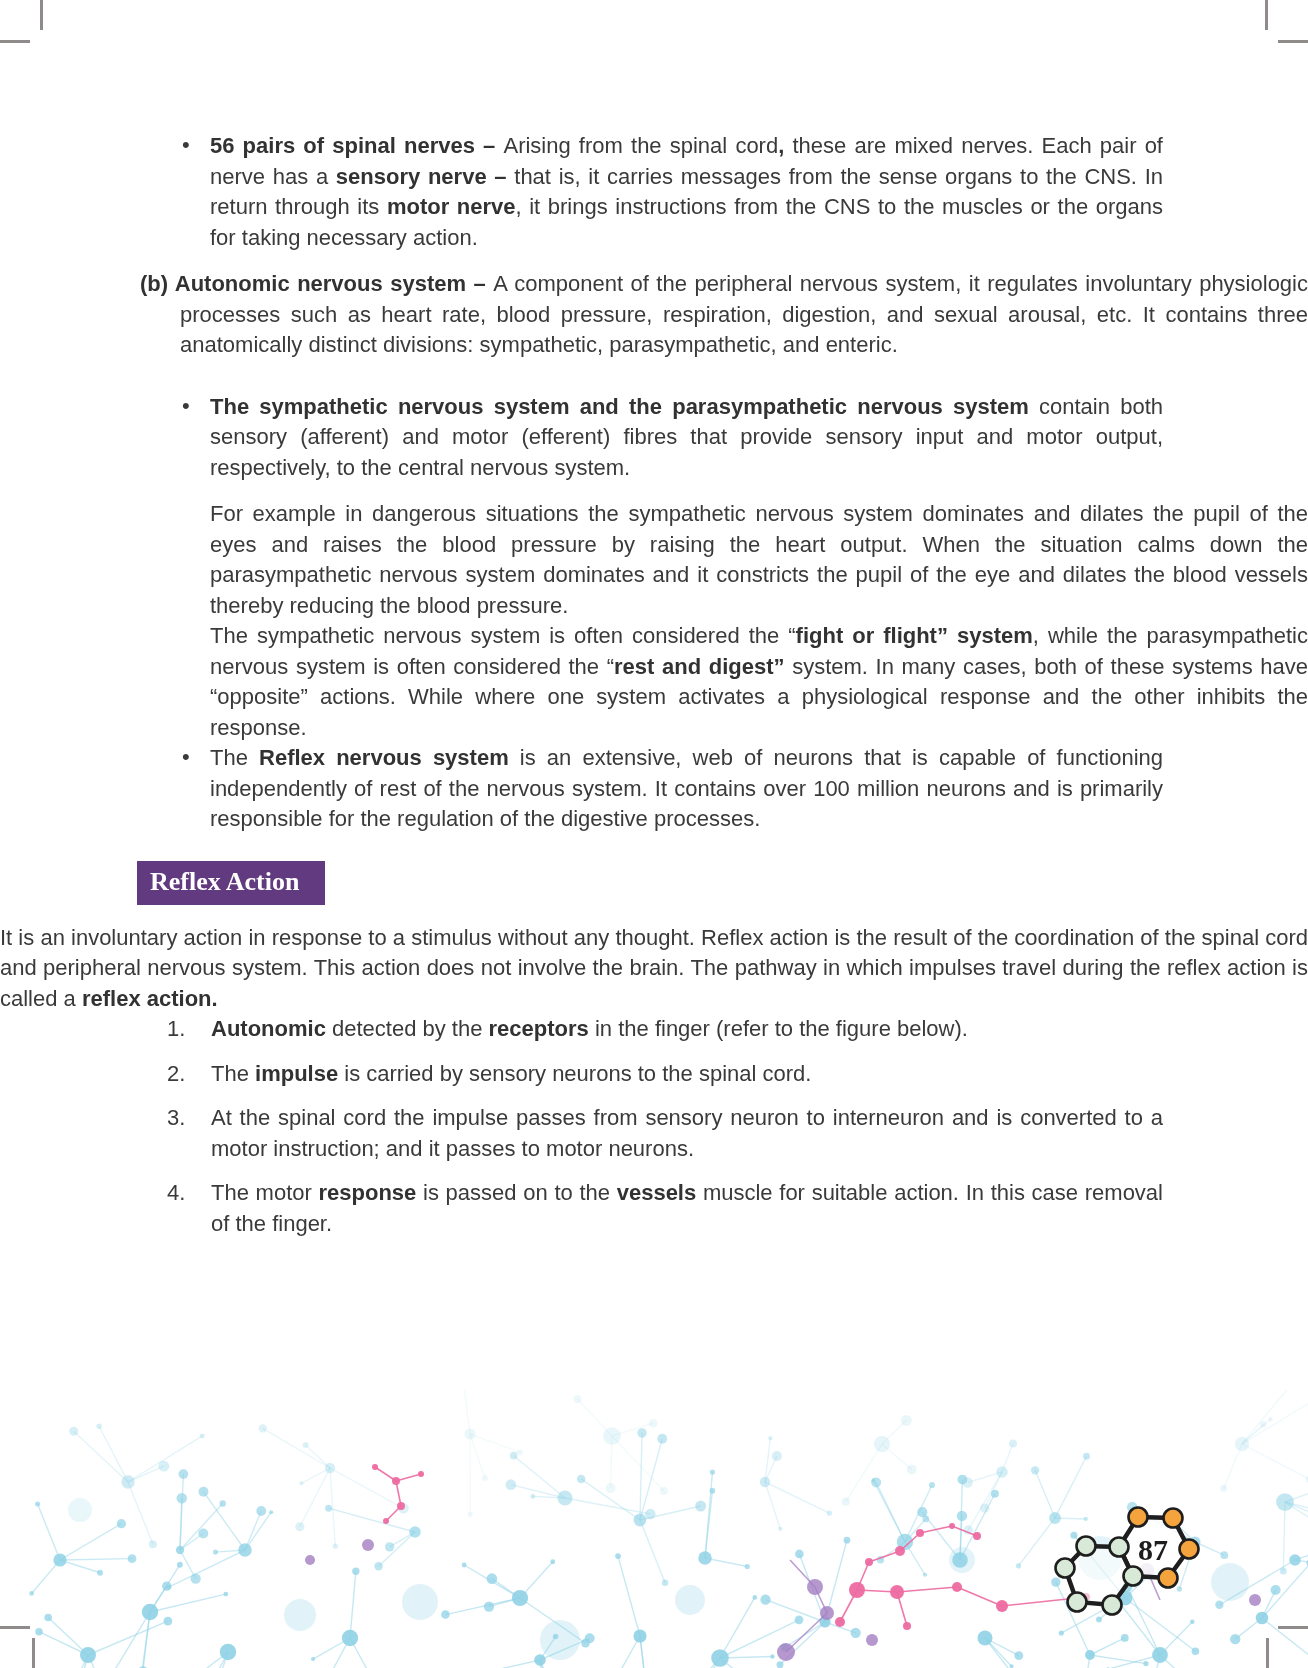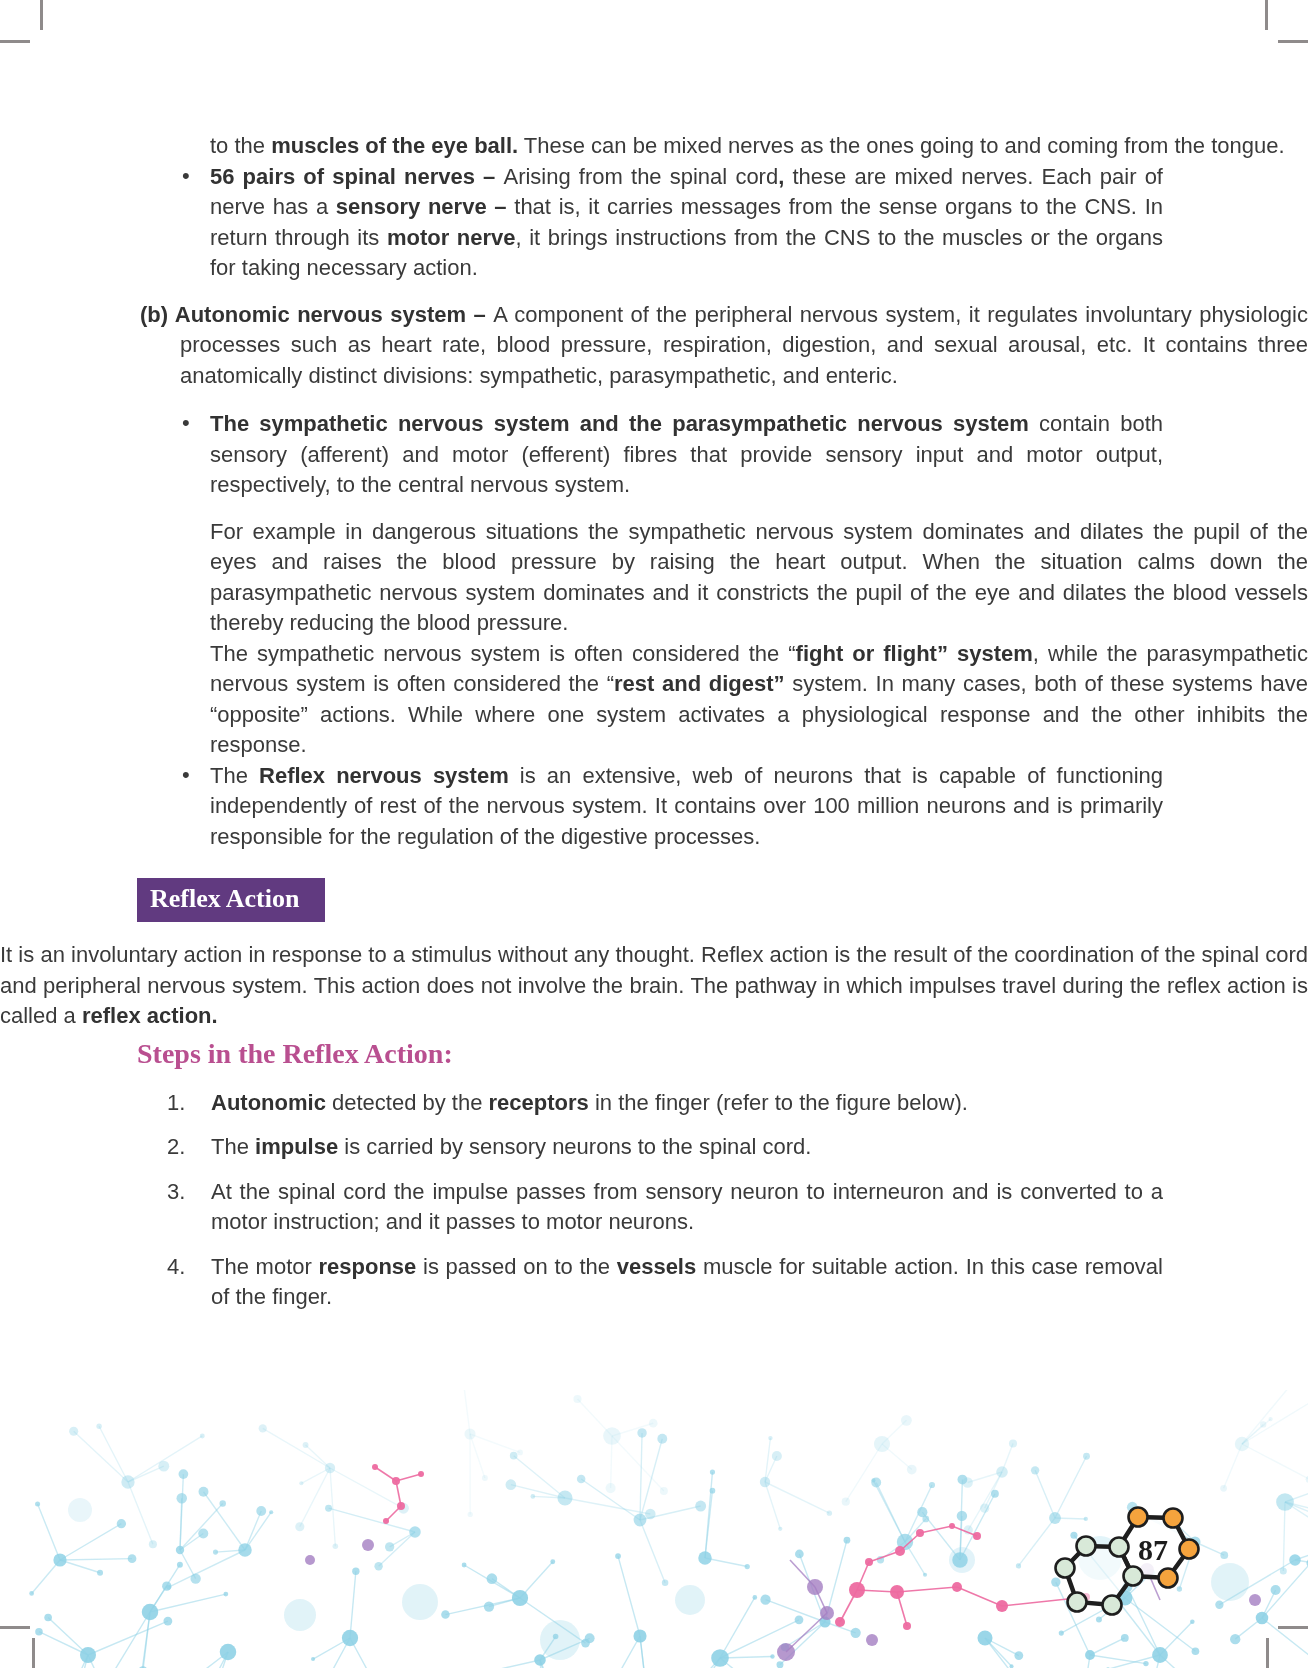--- a/index.html
+++ b/index.html
@@ -495,28 +495,27 @@
           <circle cx="1112" cy="215" r="9.5" fill="var(--molecule_green)"></circle>
         </g>
         <text class="page-num-text" x="1153" y="170" text-anchor="middle">87</text>
       </g>
     </svg>
 
   </div>
 
   <main class="content">
 
-    <p class="para indent">to the <b>muscles of the eye ball.</b> These can be mixed nerves as the ones going to and coming from the tongue.</p>
 
     <div class="bullet-item">
       <span class="bullet-marker">•</span>
       <p><b>56 pairs of spinal nerves – </b>Arising from the spinal cord<b>,</b> these are mixed nerves. Each pair of nerve has a <b>sensory nerve – </b>that is, it carries messages from the sense organs to the CNS. In return through its <b>motor nerve</b>, it brings instructions from the CNS to the muscles or the organs for taking necessary action.</p>
     </div>
 
-    <p class="para hang" style="margin-bottom:18px;"><b>(b) Autonomic nervous system – </b>A component of the peripheral nervous system, it regulates involuntary physiologic processes such as heart rate, blood pressure, respiration, digestion, and sexual arousal, etc. It contains three anatomically distinct divisions: sympathetic, parasympathetic, and enteric.</p>
+    <p class="para hang" style="margin-bottom:31px;"><b>(b) Autonomic nervous system – </b>A component of the peripheral nervous system, it regulates involuntary physiologic processes such as heart rate, blood pressure, respiration, digestion, and sexual arousal, etc. It contains three anatomically distinct divisions: sympathetic, parasympathetic, and enteric.</p>
 
     <div class="bullet-item">
       <span class="bullet-marker">•</span>
       <p><b>The sympathetic nervous system and the parasympathetic nervous system</b> contain both sensory (afferent) and motor (efferent) fibres that provide sensory input and motor output, respectively, to the central nervous system.</p>
     </div>
 
     <p class="para indent">For example in dangerous situations the sympathetic nervous system dominates and dilates the pupil of the eyes and raises the blood pressure by raising the heart output. When the situation calms down the parasympathetic nervous system dominates and it constricts the pupil of the eye and dilates the blood vessels thereby reducing the blood pressure.</p>
 
     <p class="para indent">The sympathetic nervous system is often considered the “<b>fight or flight” system</b>, while the parasympathetic nervous system is often considered the “<b>rest and digest”</b> system. In many cases, both of these systems have “opposite” actions. While where one system activates a physiological response and the other inhibits the response.</p>
 
@@ -524,21 +523,20 @@
       <span class="bullet-marker">•</span>
       <p>The <b>Reflex nervous system</b> is an extensive, web of neurons that is capable of functioning independently of rest of the nervous system. It contains over 100 million neurons and is primarily responsible for the regulation of the digestive processes.</p>
     </div>
 
     <div class="reflex-box-row">
       <span class="reflex-box">Reflex Action</span>
     </div>
 
     <p class="para">It is an involuntary action in response to a stimulus without any thought. Reflex action is the result of the coordination of the spinal cord and peripheral nervous system. This action does not involve the brain. The pathway in which impulses travel during the reflex action is called a <b>reflex action.</b></p>
 
-    <h3 class="steps-heading">Steps in the Reflex Action:</h3>
 
     <div class="step">
       <span class="step-num">1.</span>
       <p><b>Autonomic</b> detected by the <b>receptors</b> in the finger (refer to the figure below).</p>
     </div>
     <div class="step">
       <span class="step-num">2.</span>
       <p>The <b>impulse</b> is carried by sensory neurons to the spinal cord.</p>
     </div>
     <div class="step">

